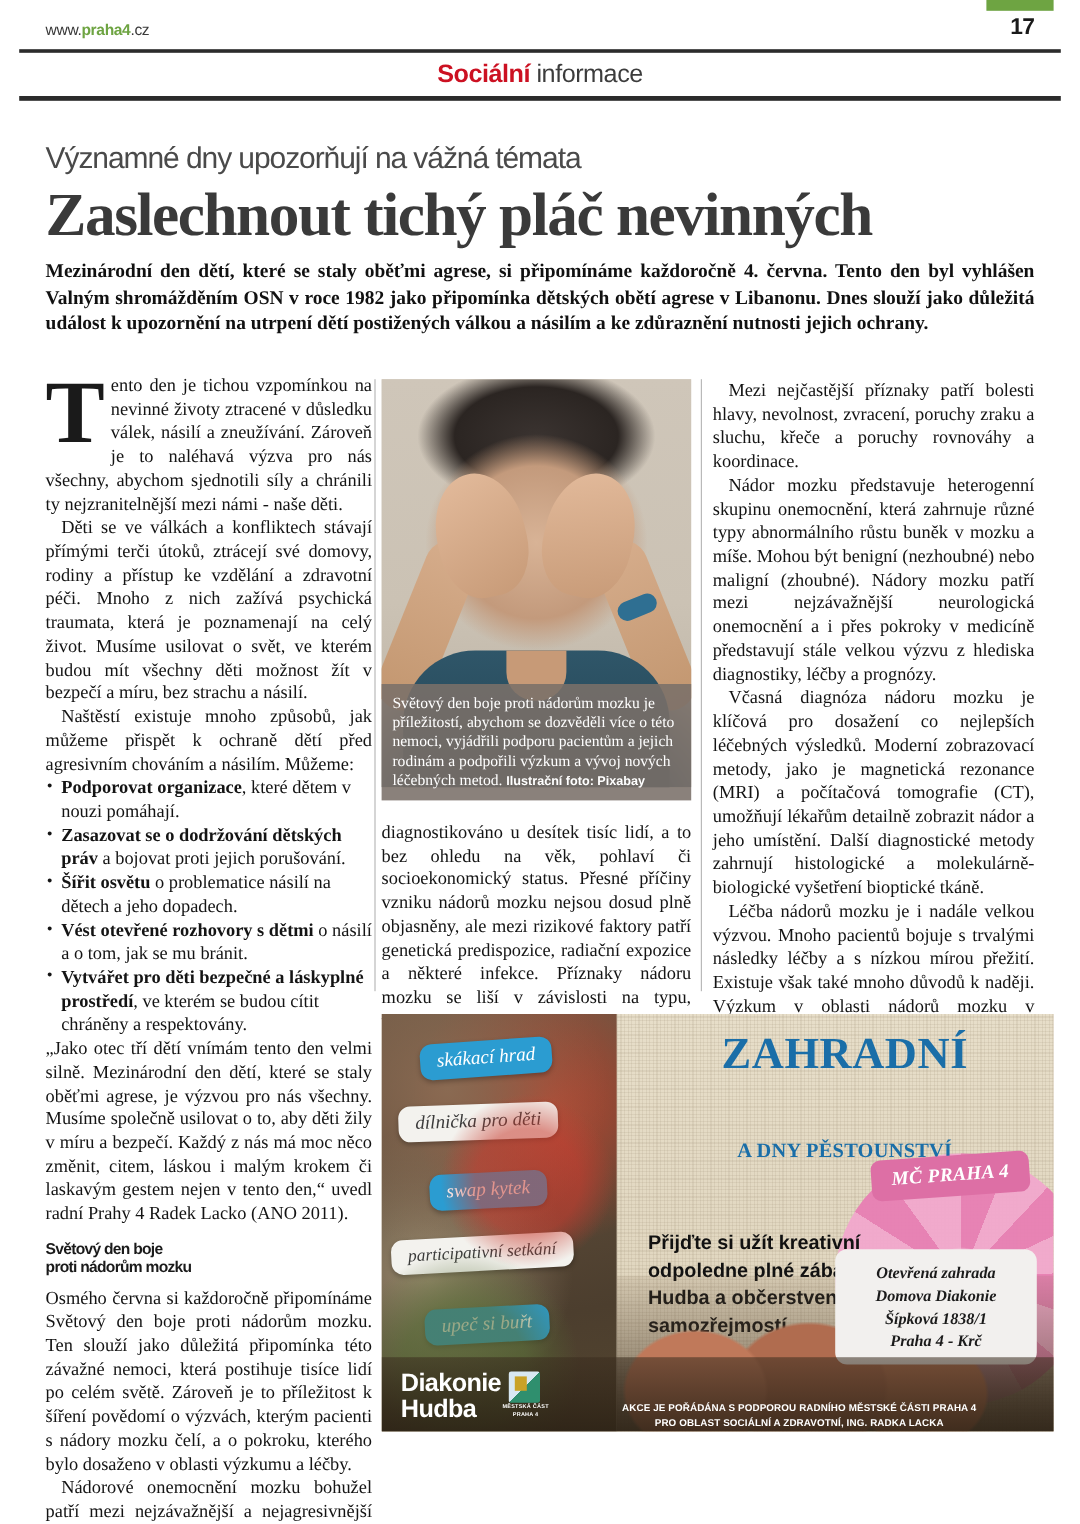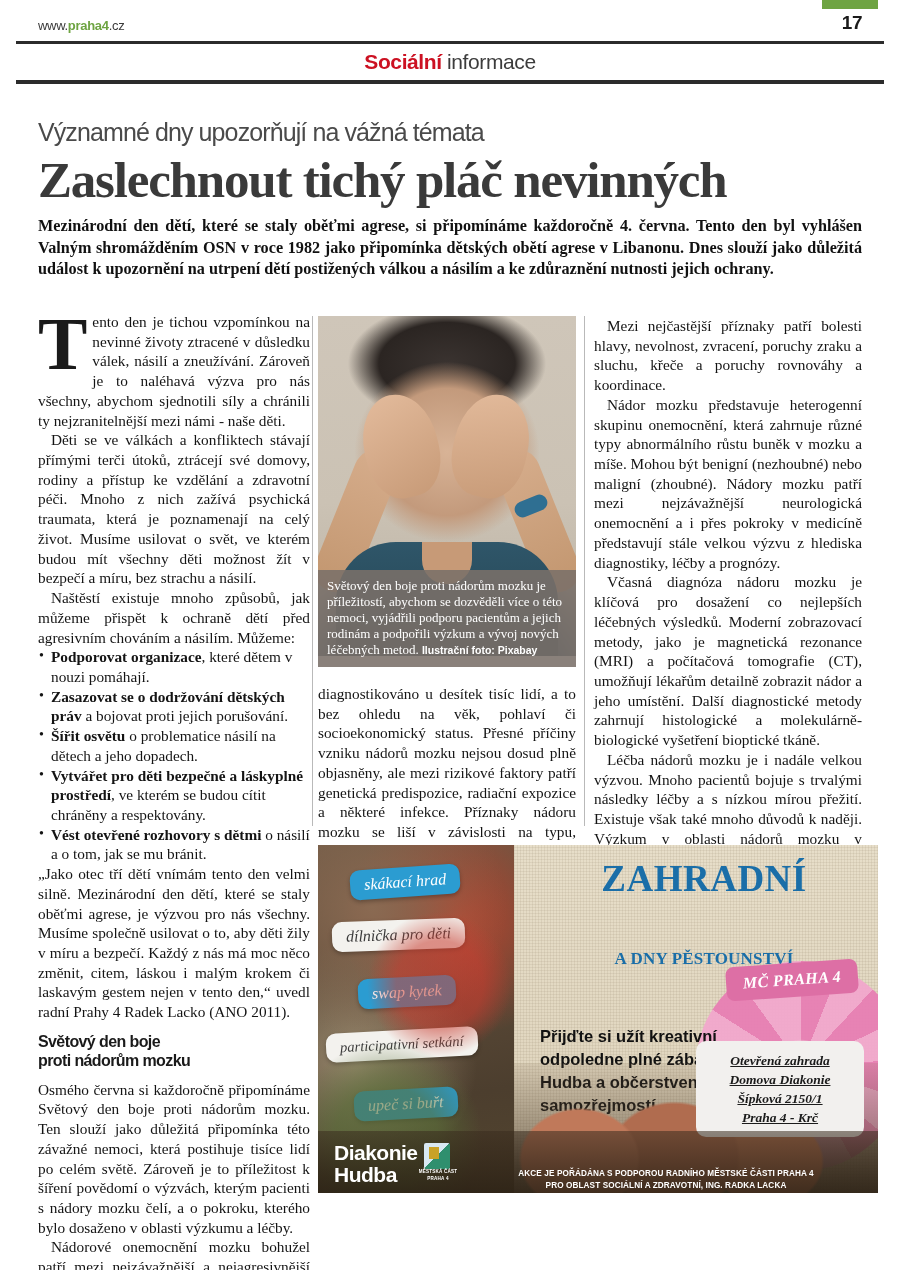--- a/index.html
+++ b/index.html
@@ -88,21 +88,21 @@
     font-size:15.3px; line-height:1.29; text-align:left;
   }
   ul.bullets li:before {
     content:"•"; position:absolute; left:1px; top:0; font-size:14px;
   }
   ul.bullets li b { font-weight:bold; }
 
   
   .subhead {
     font-family:"Liberation Sans", sans-serif; font-weight:bold;
-    font-size:16px; line-height:1.18; color:#1a1a1a;
+    font-size:13px; line-height:1.18; color:#1a1a1a;
     letter-spacing:-0.6px; margin:11px 0 9px 0; text-align:left;
   }
   .byline { font-family:"Liberation Sans", sans-serif; font-weight:bold; font-size:11px; }
 
   
   .photo-wrap {
     position:absolute; left:318px; top:316px; width:258px; height:340px; overflow:hidden;
     background:#cfc7bb;
   }
   .photo-bg {
@@ -225,21 +225,21 @@
         #e87fb4 24% 30%, #f2a8cd 30% 36%, #e87fb4 36% 42%, #f2a8cd 42% 48%,
         #e87fb4 48% 54%, #f2a8cd 54% 60%, #e87fb4 60% 66%, #f2a8cd 66% 72%,
         #e87fb4 72% 78%, #f2a8cd 78% 84%, #e87fb4 84% 90%, #f2a8cd 90% 100%);
     opacity:0.95;
   }
   .addr {
     position:absolute; left:182px; top:196px; width:168px; height:96px;
     background:#f2f0ee; border-radius:10px;
     display:flex; align-items:center; justify-content:center; text-align:center;
     font-family:"Liberation Serif", serif; font-style:italic; font-weight:bold;
-    font-size:13.5px; line-height:1.42; color:#1b1b1b; padding:4px;text-decoration:underline;
+    font-size:13.5px; line-height:1.42; color:#1b1b1b; padding:4px;
   }
   .pots {
     position:absolute; left:0; bottom:0; width:364px; height:130px;
     background:
       radial-gradient(ellipse 22% 52% at 18% 74%, #c0795a 0 72%, rgba(192,121,90,0) 76%),
       radial-gradient(ellipse 24% 56% at 44% 72%, #b06c4f 0 72%, rgba(176,108,79,0) 76%),
       radial-gradient(ellipse 20% 46% at 70% 76%, #bb7554 0 72%, rgba(187,117,84,0) 76%),
       linear-gradient(180deg, rgba(120,96,70,0.12), rgba(74,58,40,0.75));
   }
   .ad-foot {
@@ -297,22 +297,22 @@
   <div class="vrule vr2"></div>
 
   <div class="col col1">
     <p class="noind"><span class="dropcap">T</span><span>ento den je tichou vzpomínkou na nevinné životy ztracené v důsledku válek, násilí a zneužívání. Zároveň je to naléhavá výzva pro nás všechny, abychom sjednotili síly a chránili ty nejzranitelnější mezi námi - naše děti.</span></p>
     <p>Děti se ve válkách a konfliktech stávají přímými terči útoků, ztrácejí své domovy, rodiny a přístup ke vzdělání a zdravotní péči. Mnoho z nich zažívá psychická traumata, která je poznamenají na celý život. Musíme usilovat o svět, ve kterém budou mít všechny děti možnost žít v bezpečí a míru, bez strachu a násilí.</p>
     <p>Naštěstí existuje mnoho způsobů, jak můžeme přispět k ochraně dětí před agresivním chováním a násilím. Můžeme:</p>
     <ul class="bullets">
       <li><b>Podporovat organizace</b><span>, které dětem v nouzi pomáhají.</span></li>
       <li><b>Zasazovat se o dodržování dětských práv</b><span> a bojovat proti jejich porušování.</span></li>
       <li><b>Šířit osvětu</b><span> o problematice násilí na dětech a jeho dopadech.</span></li>
+      <li><b>Vést otevřené rozhovory s dětmi</b><span> o násilí a o tom, jak se mu bránit.</span></li>
       <li><b>Vytvářet pro děti bezpečné a láskyplné prostředí</b><span>, ve kterém se budou cítit chráněny a respektovány.</span></li>
-      <li><b>Vést otevřené rozhovory s dětmi</b><span> o násilí a o tom, jak se mu bránit.</span></li>
     </ul>
     <p class="noind">„Jako otec tří dětí vnímám tento den velmi silně. Mezinárodní den dětí, které se staly oběťmi agrese, je výzvou pro nás všechny. Musíme společně usilovat o to, aby děti žily v míru a bezpečí. Každý z nás má moc něco změnit, citem, láskou i malým krokem či laskavým gestem nejen v tento den,“ uvedl radní Prahy 4 Radek Lacko (ANO 2011).</p>
     <div class="subhead">
       <span>Světový den boje</span><br>
       <span>proti nádorům mozku</span>
     </div>
     <p class="noind">Osmého června si každoročně připomínáme Světový den boje proti nádorům mozku. Ten slouží jako důležitá připomínka této závažné nemoci, která postihuje tisíce lidí po celém světě. Zároveň je to příležitost k šíření povědomí o výzvách, kterým pacienti s nádory mozku čelí, a o pokroku, kterého bylo dosaženo v oblasti výzkumu a léčby.</p>
     <p>Nádorové onemocnění mozku bohužel patří mezi nejzávažnější a nejagresivnější typy rakoviny. Každý rok je</p>
   </div>
 
@@ -364,21 +364,21 @@
         <span>Přijďte si užít kreativní</span><br>
         <span>odpoledne plné zábavy a inspirace!</span><br>
         <span>Hudba a občerstvení jsou</span><br>
         <span>samozřejmostí</span>
       </div>
       <div class="pots"></div>
       <div class="addr">
         <div>
           <span>Otevřená zahrada</span><br>
           <span>Domova Diakonie</span><br>
-          <span>Šípková 2150/1</span><br>
+          <span>Šípková 1838/1</span><br>
           <span>Praha 4 - Krč</span>
         </div>
       </div>
     </div>
 
     <div class="ad-foot">
       <div class="diakonie">
         <span>Diakonie</span><br>
         <span>Hudba</span>
       </div>

